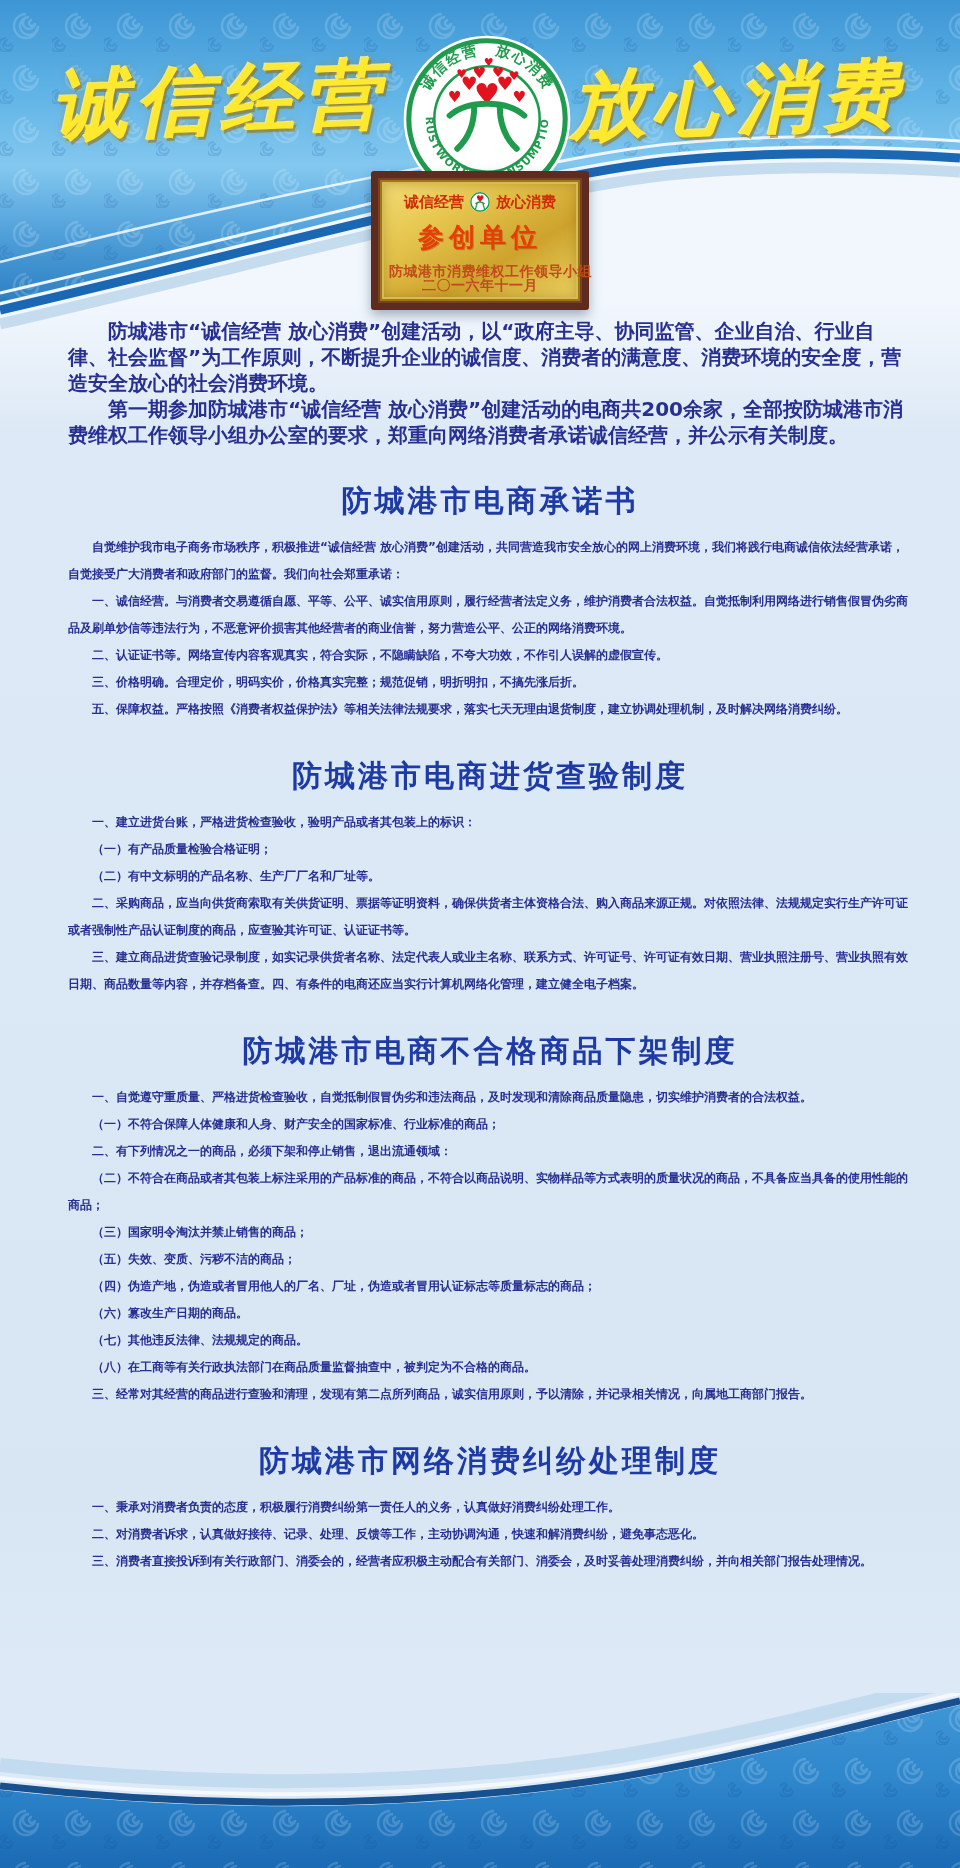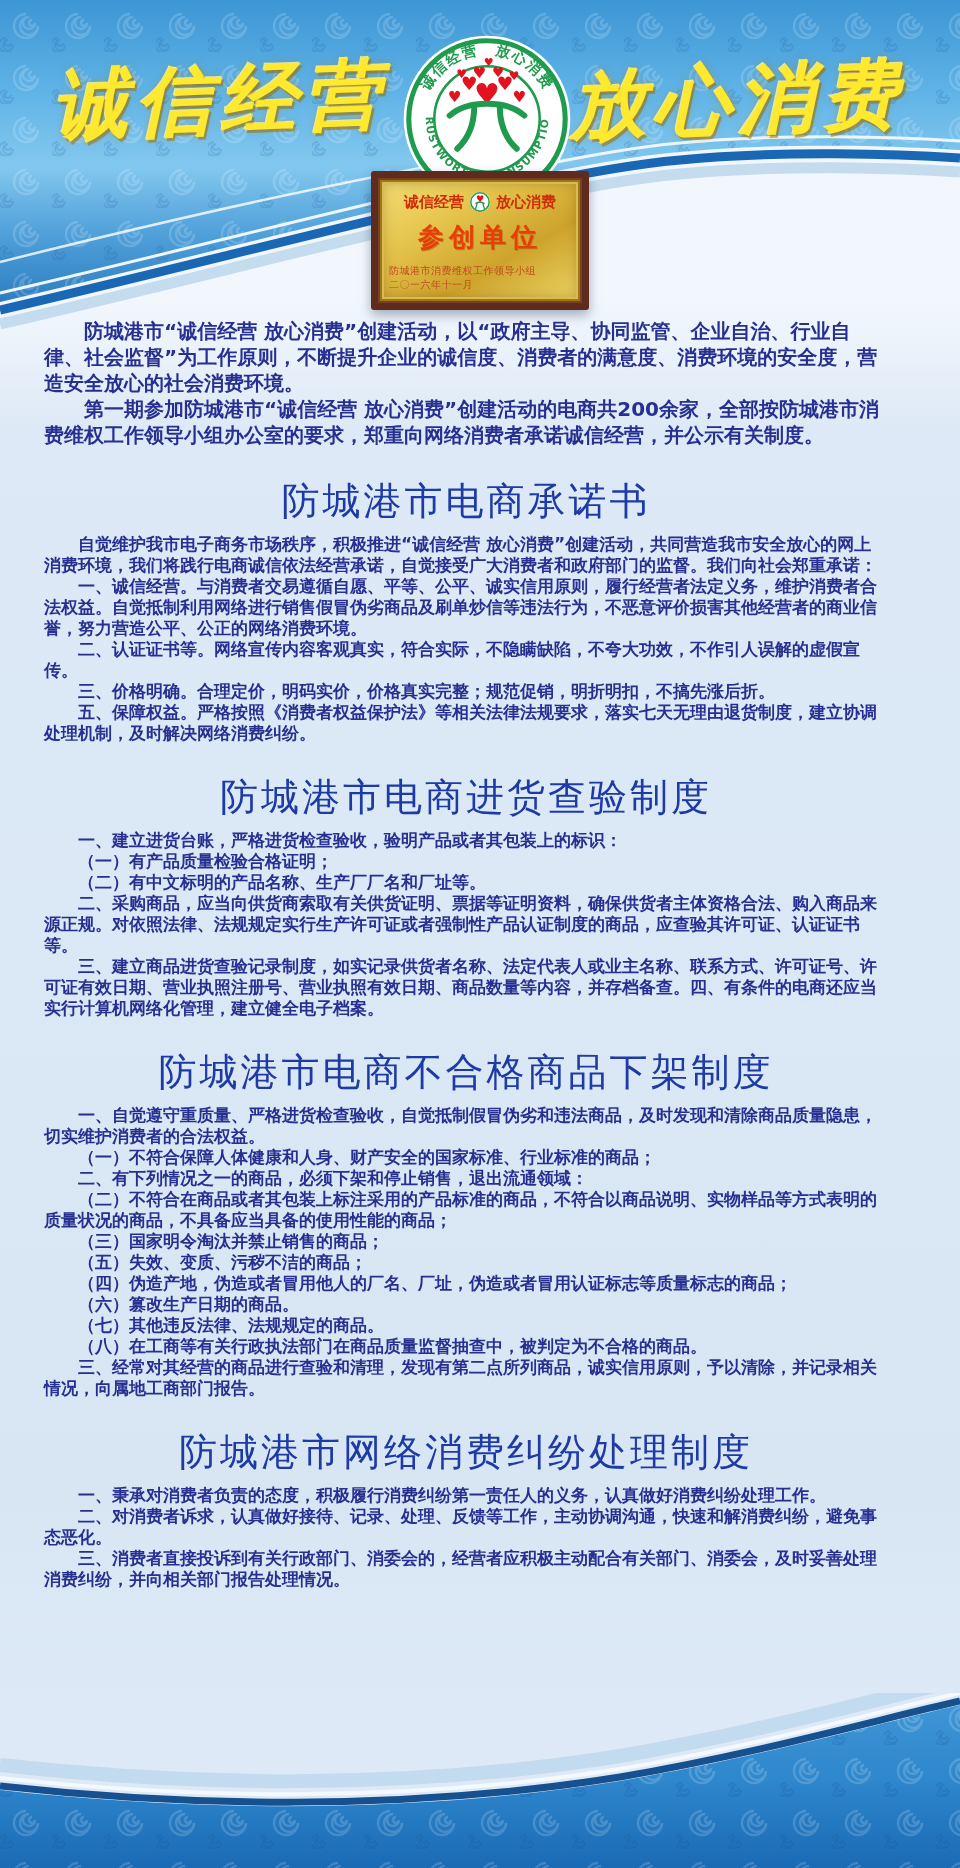--- a/index.html
+++ b/index.html
@@ -19,28 +19,28 @@
   .plaque{position:absolute;left:50%;transform:translateX(-50%);top:171px;
     border:7px solid var(--plaque_frame_brown,#5e2b1f);border-radius:3px;
     background:#7a4026;box-shadow:0 5px 12px rgba(40,60,90,.4);padding:2px;}
   .plaque-inner{width:182px;padding:9px 7px 7px;
     background:linear-gradient(150deg,#f3dd76 0%,#e6c64f 30%,#cda32c 65%,#ecd363 100%);
     border:2px solid #9c7714;box-shadow:inset 0 0 0 2px #d9bb55,inset 0 0 14px rgba(120,85,10,.45);}
   .plaque-row{display:flex;align-items:center;justify-content:center;gap:5px;
     font-size:15px;font-weight:bold;color:#cf2d07;white-space:nowrap;}
   .plaque-title{font-size:26px;font-weight:bold;color:var(--plaque_red,#e83d05);
     text-align:center;letter-spacing:5px;margin:7px 0 9px;text-shadow:1px 1px 0 rgba(140,50,0,.35);}
-  .plaque-sub{font-size:10px;color:#c24a1d;font-weight:normal;
+  .plaque-sub{font-size:14px;color:#c24a1d;text-align:center;font-weight:bold;
     letter-spacing:.5px;line-height:14px;white-space:nowrap;}
   
-  .content{position:absolute;left:44px;top:318px;width:844px;}
-  .body-p{margin:0;font-size:17px;line-height:21px;font-weight:bold;
+  .content{position:absolute;left:68px;top:318px;width:844px;}
+  .body-p{margin:0;font-size:12px;line-height:27px;font-weight:bold;
     color:var(--body_navy,#272f91);text-indent:2em;text-align:left;}
   .intro .body-p{font-size:20px;line-height:26px;}
-  .section-heading{margin:36px 0 16px;font-size:38px;line-height:34px;font-weight:normal;
+  .section-heading{margin:36px 0 16px;font-size:30px;line-height:34px;font-weight:bold;
     color:var(--heading_blue,#1d3aa5);text-align:center;letter-spacing:3px;}
   
   .footer-svg{position:absolute;left:0;bottom:0;display:block;}
 </style>
 </head>
 <body>
 
 <div class="poster">
 
   <svg class="banner-svg" width="960" height="335" viewBox="0 0 960 335">

